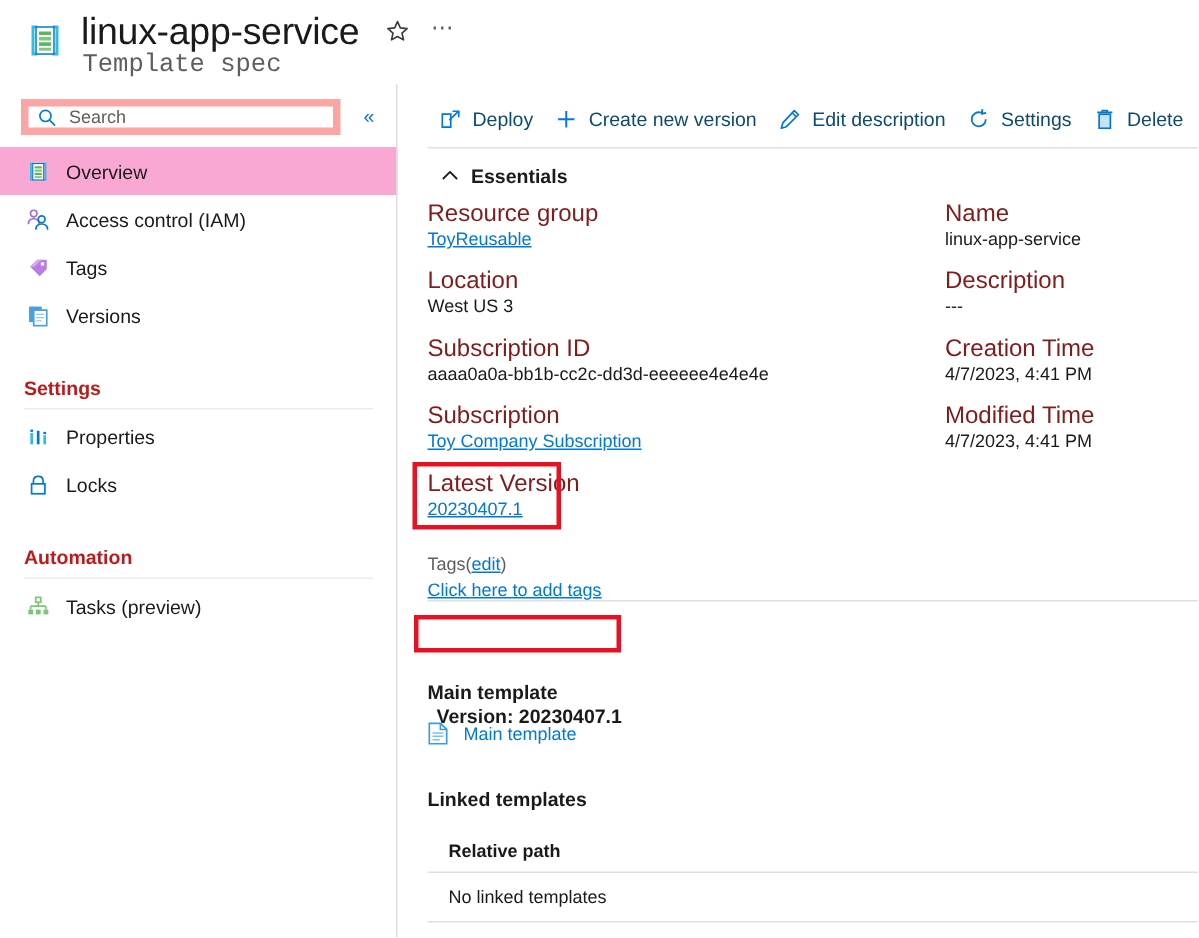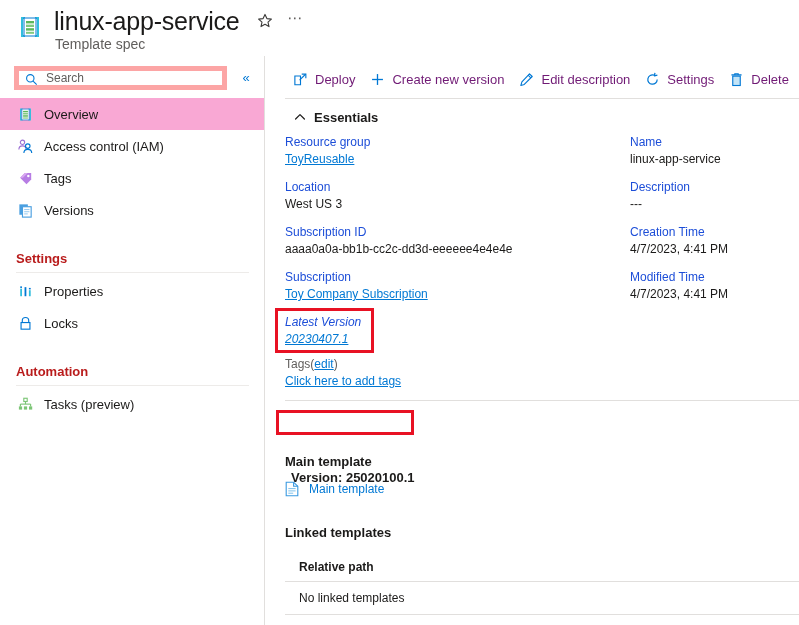--- a/index.html
+++ b/index.html
@@ -20,21 +20,21 @@
   }
   .title-row { position: absolute; left: 54px; top: 6px; height: 30px; display: flex; align-items: center; }
   .page-title {
     font-size: 25px; font-weight: 400; color: #1b1a19; line-height: 30px;
     letter-spacing: -0.2px; white-space: nowrap;
   }
   .star-btn { margin-left: 15px; width: 20px; height: 20px; display: inline-flex; align-items: center; justify-content: center; cursor: pointer; }
   .ellipsis-btn { margin-left: 10px; width: 22px; height: 20px; display: inline-flex; align-items: center; justify-content: center; cursor: pointer; color: #605e5c; font-size: 15px; letter-spacing: 1.6px; padding-bottom: 7px; }
   .subtitle {
     position: absolute; left: 55px; top: 36px;
-    font-size: 14px; color: #605e5c; line-height: 16px;
+    font-size: 17px; color: #605e5c; line-height: 16px; font-family: Liberation Mono, monospace;
   }
 
   
   .rail { position: absolute; left: 0; top: 56px; width: 265px; height: 569px; background: #fff; }
   .search-wrap { position: absolute; left: 14px; top: 10px; width: 213px; height: 24px; }
   .search-box {
     width: 213px; height: 24px; border: 5px solid #fca5a5; background: #fff;
     display: flex; align-items: center; padding: 0 6px;
   }
   .search-box .mag { flex: 0 0 auto; width: 13px; height: 13px; margin-right: 6px; }
@@ -62,38 +62,38 @@
   .nav-sep { height: 1px; background: #edebe9; margin: 6px 16px 2px 16px; }
 
   .rail-divider { position: absolute; left: 264px; top: 56px; width: 1px; height: 569px; background: #e1dfdd; }
 
   
   .content { position: absolute; left: 265px; top: 56px; width: 534px; height: 569px; }
 
   .toolbar { position: absolute; left: 0; top: 6px; height: 34px; display: flex; align-items: center; padding-left: 20px; }
   .tb-btn {
     display: flex; align-items: center; height: 30px; padding: 0 7px;
-    font-size: 13px; color: #701a75; cursor: pointer; white-space: nowrap;
+    font-size: 13px; color: #0c4a6e; cursor: pointer; white-space: nowrap;
   }
   .tb-btn .tbico { width: 16px; height: 16px; margin-right: 7px; display: flex; align-items: center; justify-content: center; flex: 0 0 16px; }
   .tb-divider { position: absolute; left: 20px; top: 42px; width: 514px; height: 1px; background: #e1dfdd; }
 
   .essentials {
     position: absolute; left: 28px; top: 48px; height: 26px;
     display: flex; align-items: center; cursor: pointer;
   }
   .essentials .chev { width: 13px; height: 13px; margin-right: 8px; display: flex; align-items: center; justify-content: center; }
   .essentials .etxt { font-size: 13px; font-weight: 700; color: #1b1a19; }
 
   .grid { position: absolute; left: 20px; top: 78px; width: 514px; }
   .col-left { position: absolute; left: 0; top: 0; width: 340px; }
   .col-right { position: absolute; left: 345px; top: 0; width: 180px; }
 
   .field { margin-bottom: 11px; }
-  .field .k { font-size: 12px; color: #1d4ed8; line-height: 17px; }
+  .field .k { font-size: 16px; color: #7f1d1d; line-height: 17px; }
   .field .v { font-size: 12px; color: #1b1a19; line-height: 17px; }
   .lnk { color: #0078d4; text-decoration: underline; cursor: pointer; font-size: 12px; line-height: 17px; }
 
   .hl-box { position: absolute; border: 3px solid #e81123; }
 
   .tagsline { font-size: 12px; color: #605e5c; line-height: 17px; }
 
   .sec-divider { position: absolute; left: 20px; top: 344px; width: 514px; height: 1px; background: #e1dfdd; }
 
   .version-line {
@@ -352,21 +352,21 @@
         <div class="field">
           <div class="k">Subscription ID</div>
           <div class="v">aaaa0a0a-bb1b-cc2c-dd3d-eeeeee4e4e4e</div>
         </div>
 
         <div class="field">
           <div class="k">Subscription</div>
           <div class="lnk">Toy Company Subscription</div>
         </div>
 
-        <div class="field" style="margin-bottom:8px;font-style:italic;">
+        <div class="field" style="margin-bottom:20px;">
           <div class="k">Latest Version</div>
           <div class="lnk">20230407.1</div>
         </div>
 
         <div class="field">
           <div class="tagsline">
             <span>Tags</span><span>(</span><span class="lnk">edit</span><span>)</span>
           </div>
           <div class="lnk">Click here to add tags</div>
         </div>
@@ -395,21 +395,21 @@
           <div class="v">4/7/2023, 4:41 PM</div>
         </div>
 
       </div>
     </div>
 
     <div class="hl-box" style="left:10px; top:252px; width:99px; height:45px;"></div>
 
     <div class="sec-divider"></div>
 
-    <div class="version-line">Version: 25020100.1</div>
+    <div class="version-line">Version: 20230407.1</div>
     <div class="hl-box" style="left:11px; top:354px; width:138px; height:25px;"></div>
 
     <div class="sect-head" style="top:398px;">Main template</div>
 
     <div class="main-tpl-link">
       <span class="fico">
         <svg width="14" height="16" viewBox="0 0 14 16">
           <path d="M1.2 1.2 H8.6 L12.8 5.3 V14.8 H1.2 Z" fill="#ffffff" stroke="#3b9ae1" stroke-width="1.1"></path>
           <path d="M8.6 1.2 V5.3 H12.8" fill="none" stroke="#3b9ae1" stroke-width="1.1"></path>
           <line x1="3.3" y1="7.6" x2="10.6" y2="7.6" stroke="#7fc1ea" stroke-width="1"></line>

